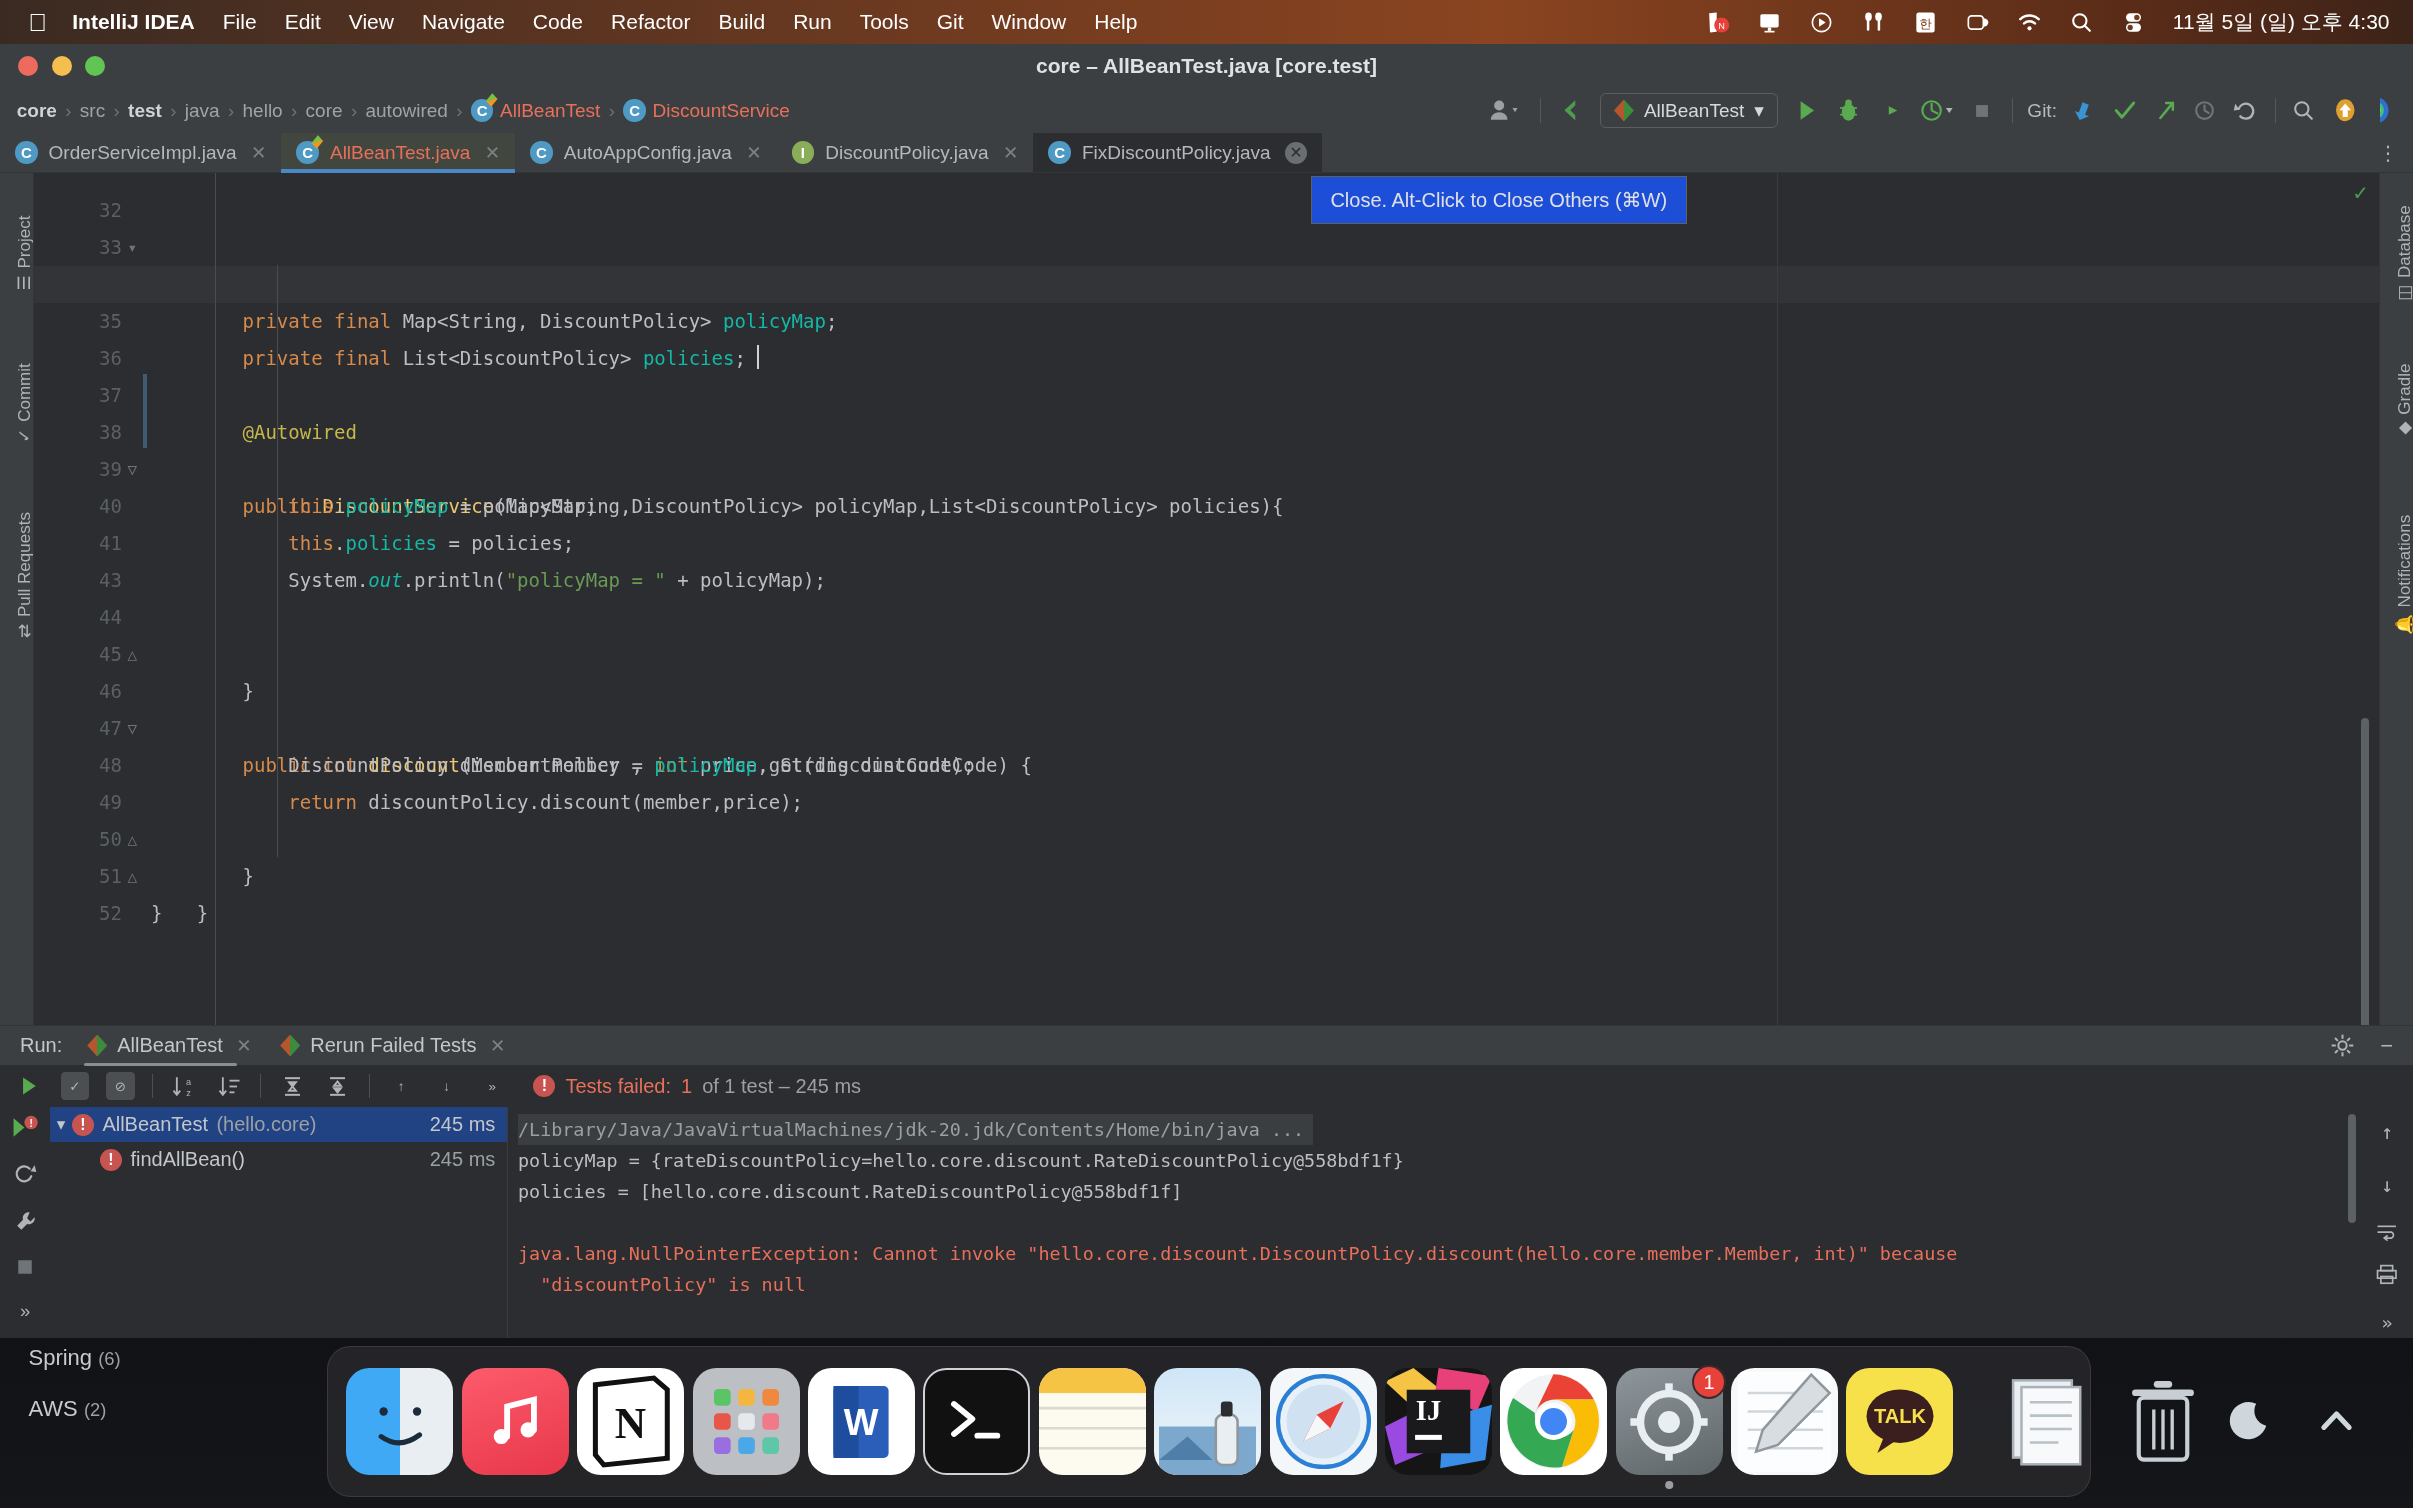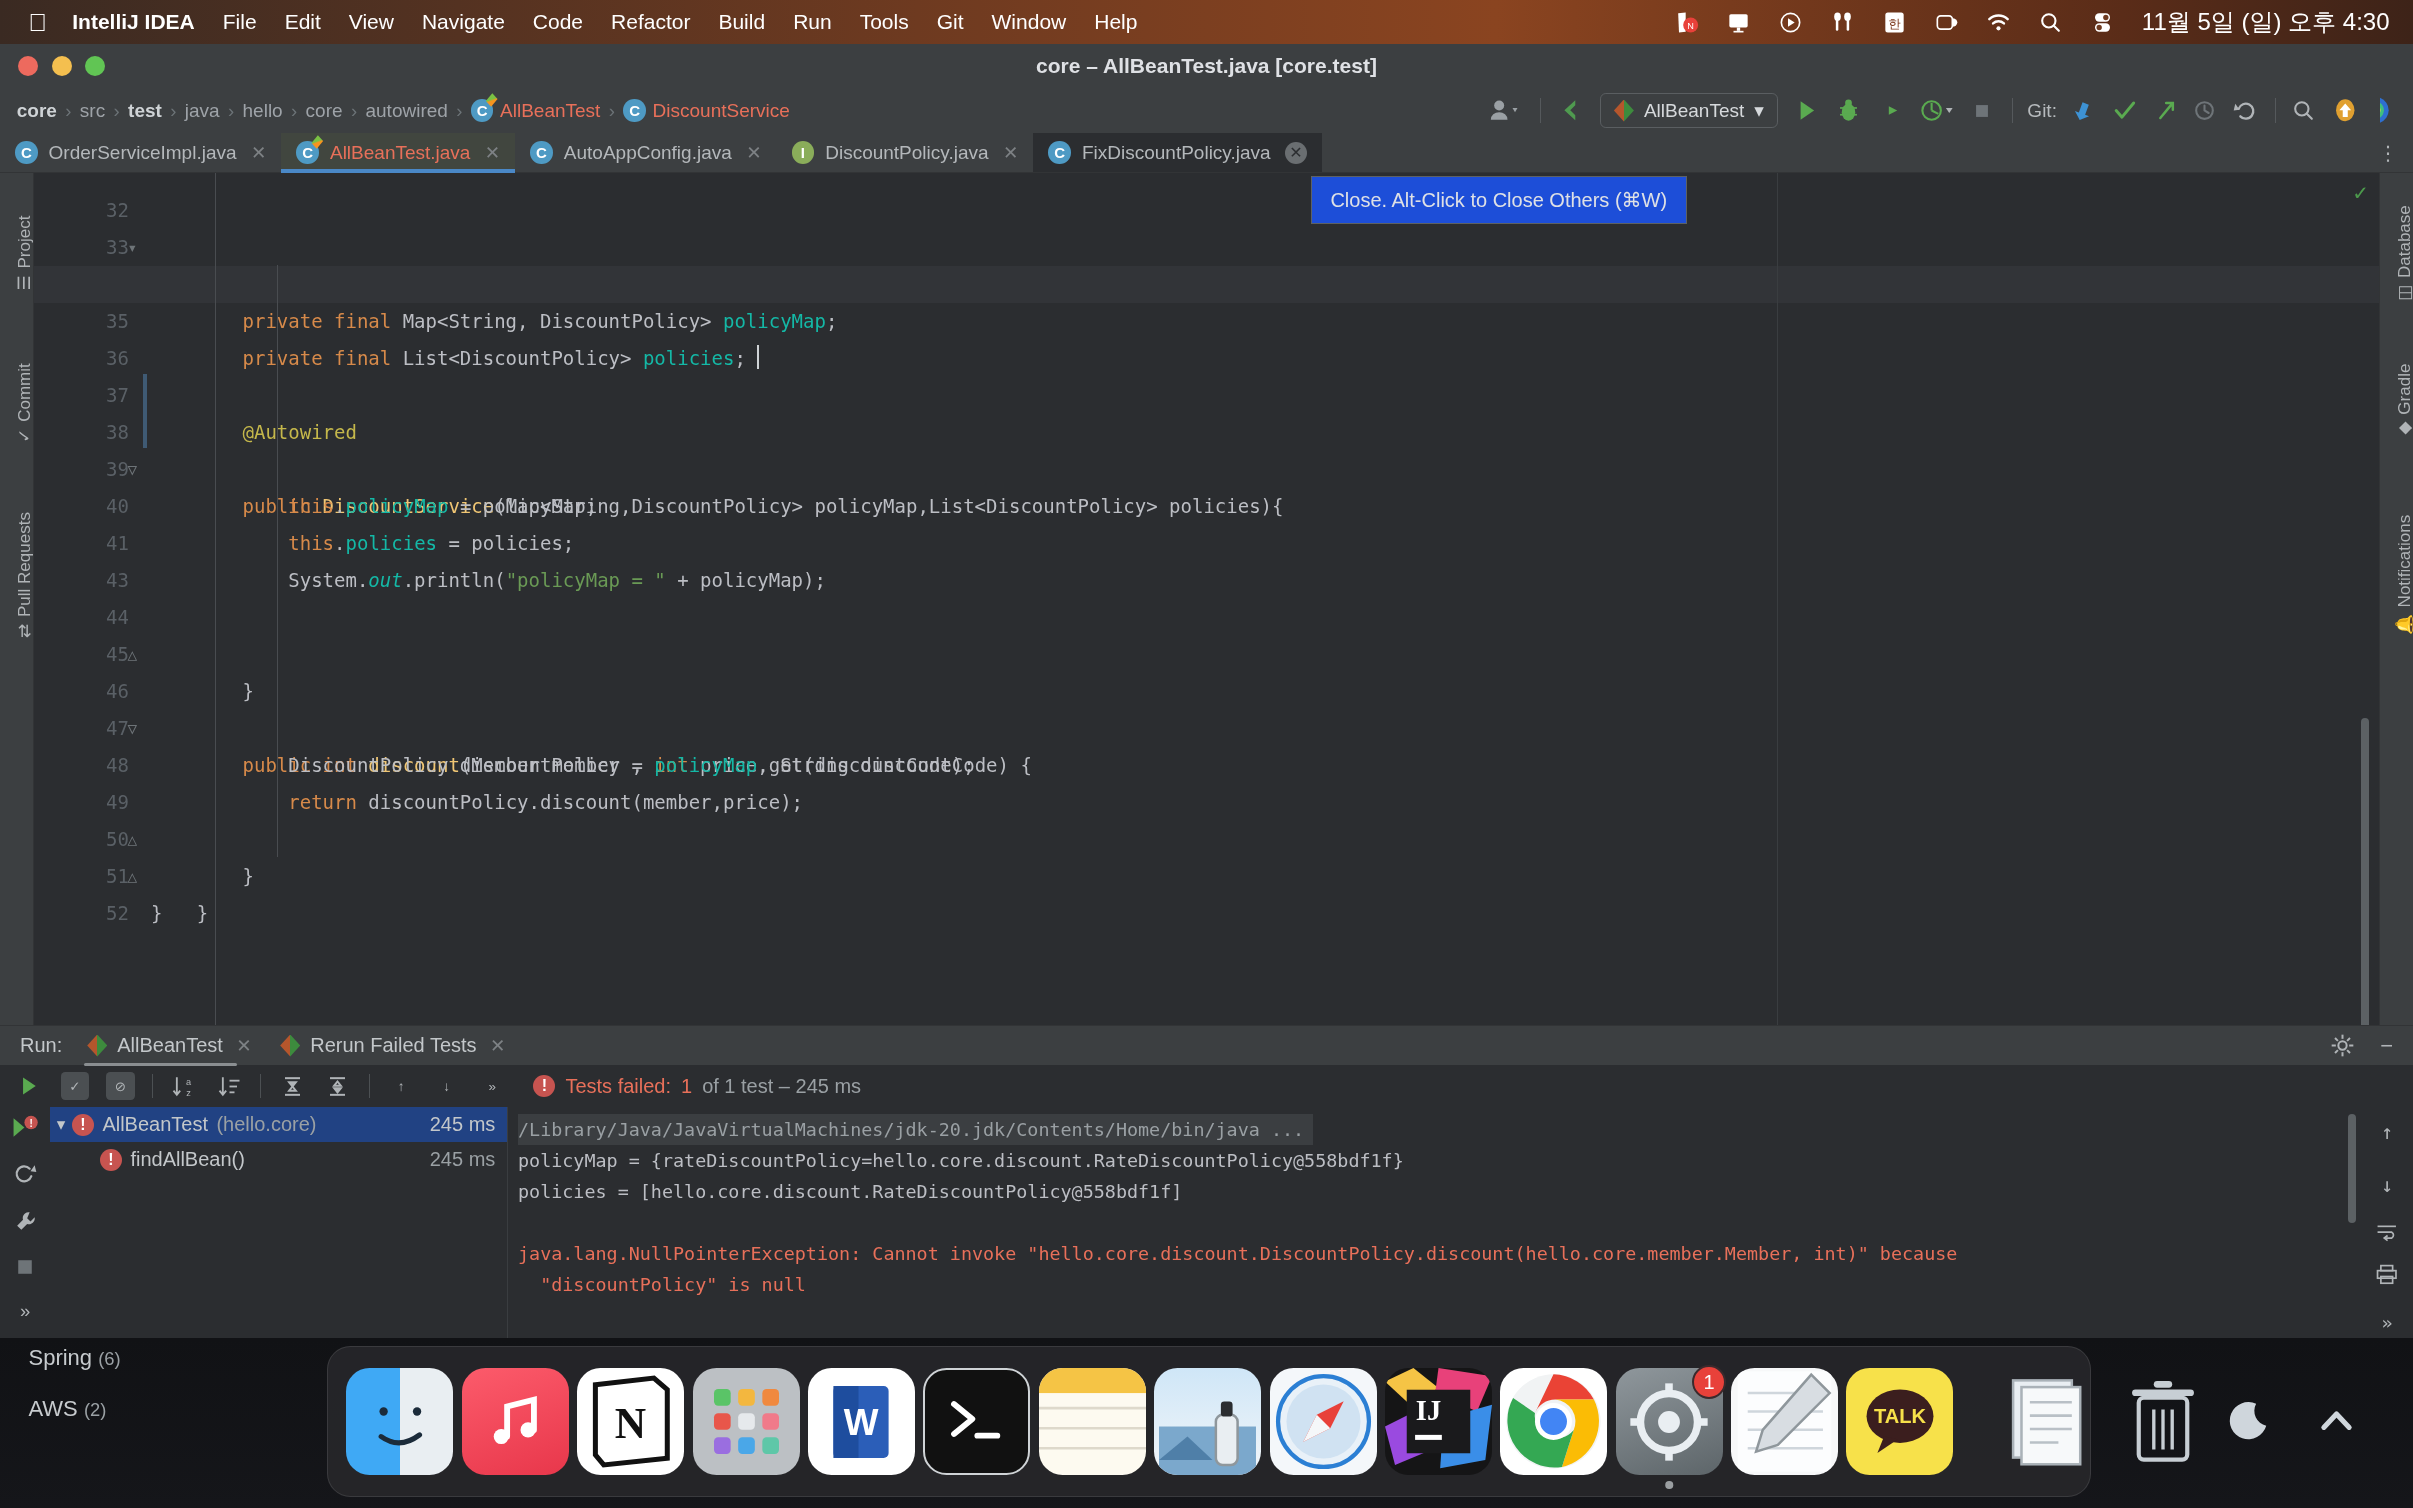--- a/index.html
+++ b/index.html
@@ -16,21 +16,21 @@
     background: linear-gradient(to right, #3a2a22 0%, #6e3a20 38%, #8a4420 62%, #5a2c18 88%, #3d2318 100%);
     display: flex; align-items: center; color: #fff;
     font-size: 21px; z-index: 50;
   }
   .macbar .apple { margin-left: 28.5px; font-size: 25px; line-height: 1; }
   .macbar .appname { font-weight: bold; margin-left: 25px; }
   .macbar .mi { margin-left: 28px; white-space: nowrap; }
   .macbar .right { margin-left: auto; display: flex; align-items: center; margin-right: 23.5px; }
   .macbar .right > * { margin-left: 27px; }
   .mb-ico { width: 25px; height: 25px; display:inline-block; position: relative; }
-  .mb-time { font-size: 24px; white-space: nowrap; }
+  .mb-time { font-size: 21px; white-space: nowrap; }
 
   svg { display: block; overflow: visible; }
 
   
   .ide {
     position: absolute; left: 0; top: 44px; width: 2413px; height: 1295px;
     background: #2b2d30;
   }
   .titlebar {
     position: relative; height: 44px; background: #3c3f41;
@@ -100,21 +100,21 @@
   .rstrip { width: 34px; background: #3c3f41; position: relative; flex: none;
             border-left: 0.8px solid #323436; }
   .vlabel { position: absolute; left: 50%; transform-origin: center; white-space: nowrap;
             font-size: 17px; color: #b0b4b7; display: flex; align-items: center; gap: 6.7px; }
 
   .editor { flex: 1; background: #2b2d30; position: relative; overflow: hidden; }
   .codearea { position: absolute; left: 0; right: 0; top: 0; bottom: 0;
               font-family: "DejaVu Sans Mono", monospace; font-size: 19px; line-height: 37px; }
   .cline { position: relative; height: 37px; white-space: pre; }
   .cline.hl { background: #323438; }
-  .lnum { position: absolute; left: 15px; width: 80px; text-align: right; color: #5a6066; }
+  .lnum { position: absolute; left: 8px; width: 80px; text-align: right; color: #5a6066; }
   .ctext { position: absolute; left: 117px; color: #bcbec4; }
   .fold { position: absolute; left: 89px; width: 18.4px; text-align: center; color: #6e7478; font-size: 16px; }
   .kw { color: #d78a4a; } .ty { color: #bcbec4; } .fld { color: #14b8a6; }
   .mth { color: #f0c674; } .str { color: #6a9a55; } .ann { color: #c5b84b; } .it { font-style: italic; }
   .caret { display:inline-block; width: 1.7px; height: 23.5px; background:#cfd3d6; vertical-align: -4.2px; }
   .modbar { position: absolute; left: 109px; top: 0; width: 4.2px; background: #3f5a74; }
   .indent { position: absolute; width:0.8px; background:#494c50; top:0; bottom:0; }
   .scrollthumb { position: absolute; right: 10px; background: #5c6164; border-radius: 4.2px; width: 8.4px; }
   .okcheck { position: absolute; right: 10px; top: 8.4px; color: #4c9a4c; font-size: 20px; }
   .splitline { position: absolute; top: 0; bottom: 0; width: 0.8px; background: #3a3d40; }

